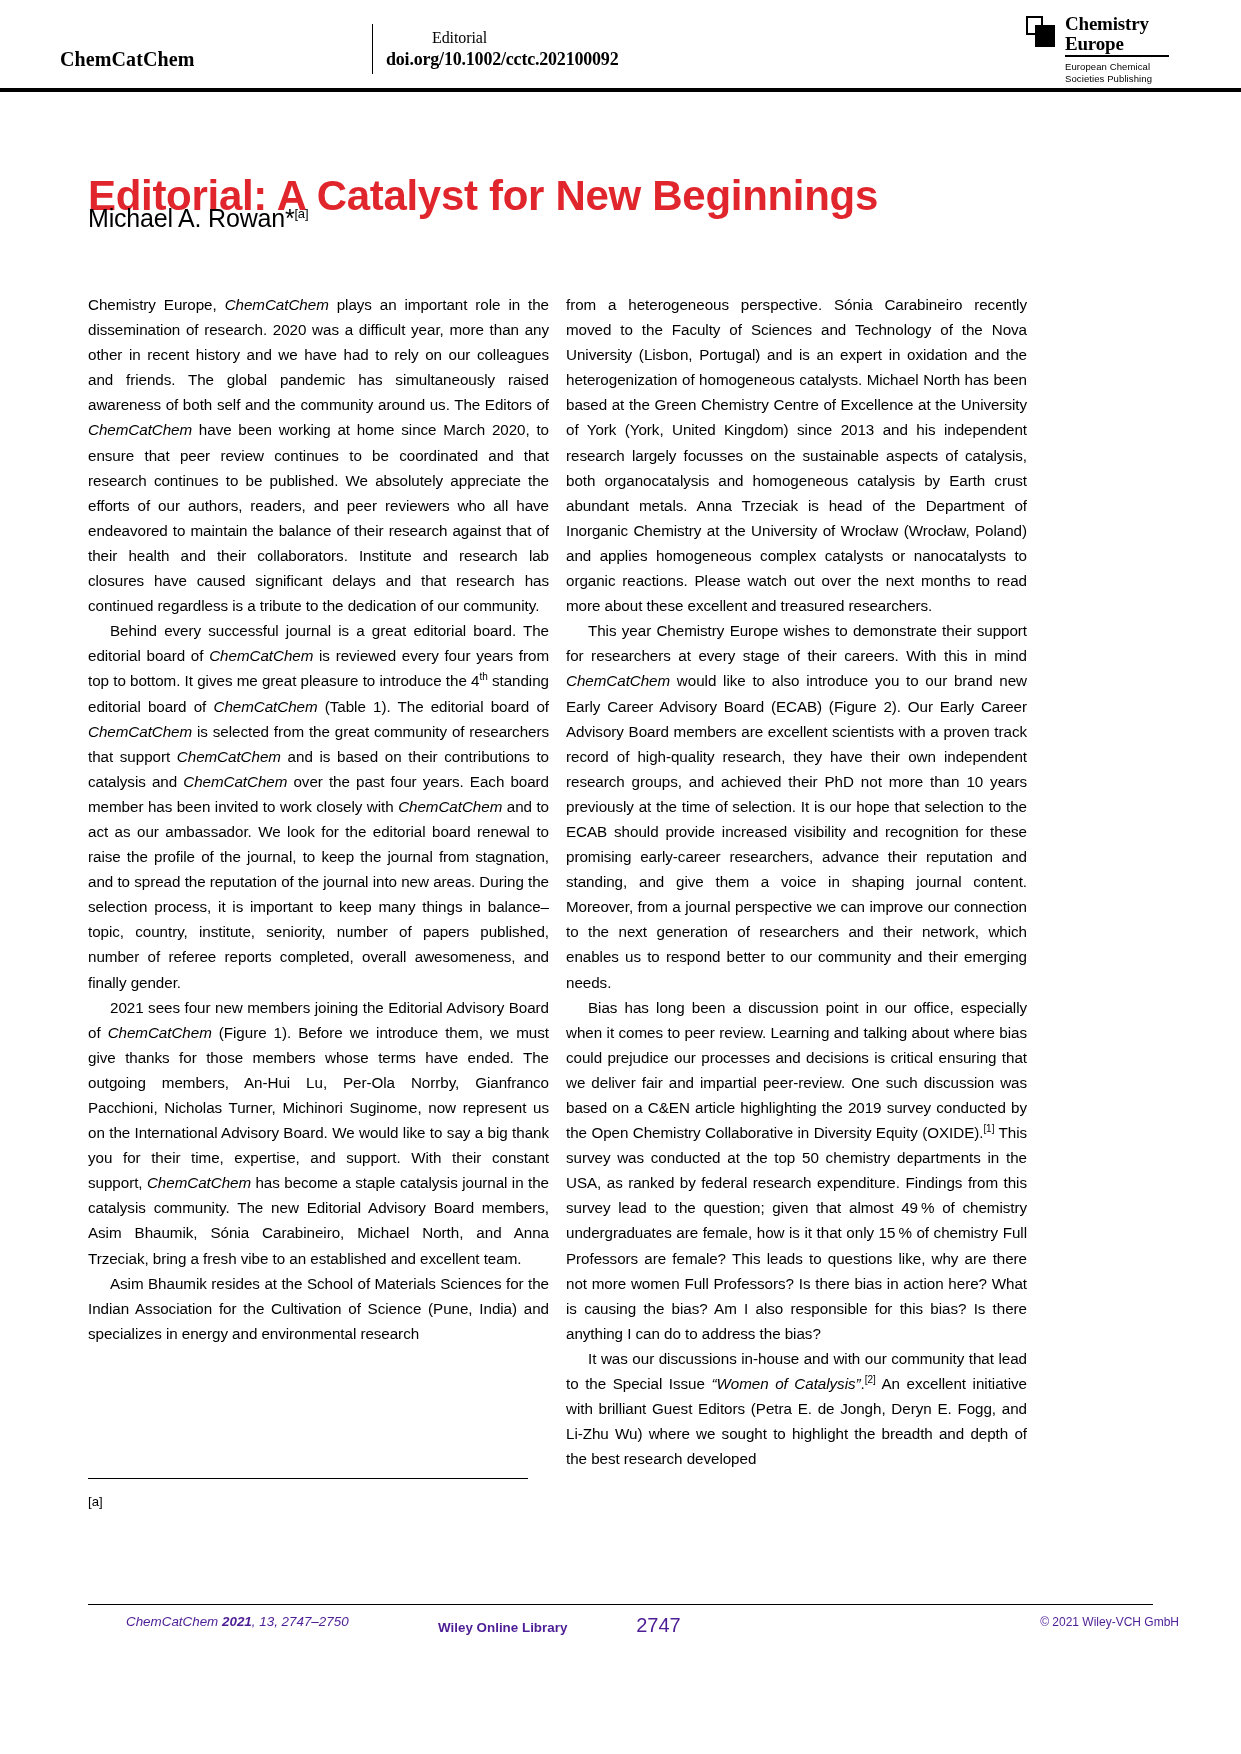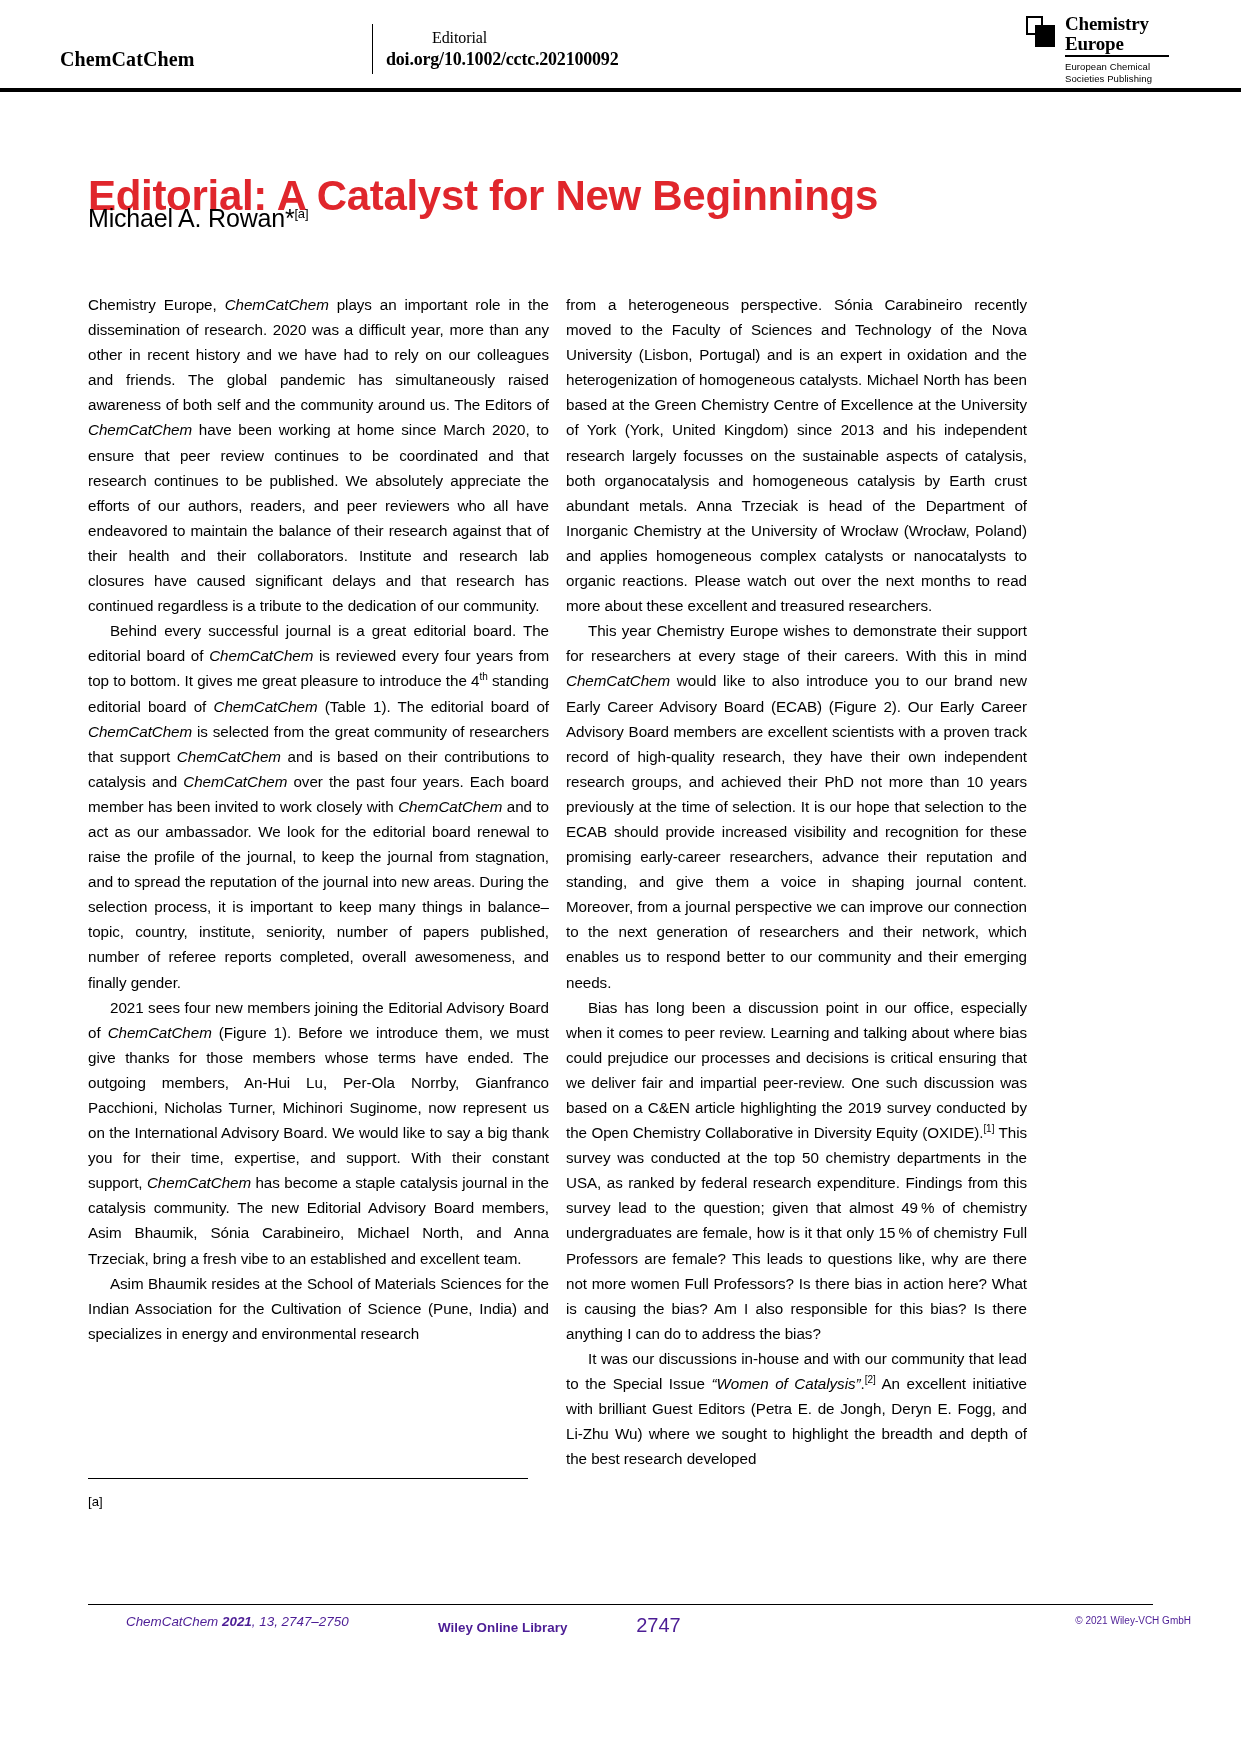--- a/index.html
+++ b/index.html
@@ -268,23 +268,23 @@
     position: absolute;
     left: 0;
     top: 0;
     width: 1065px;
     text-align: center;
     font-size: 20px;
     white-space: nowrap;
   }
   .footer-copy {
     position: absolute;
-    right: 0;
+    right: 12px;
     top: 1px;
-    font-size: 10px;
+    font-size: 12px;
     white-space: nowrap;
   }
 </style>
 </head>
 <body>
 
 <div class="page">
 
   <div class="runhead">
     <div class="runhead-journal">ChemCatChem</div>

